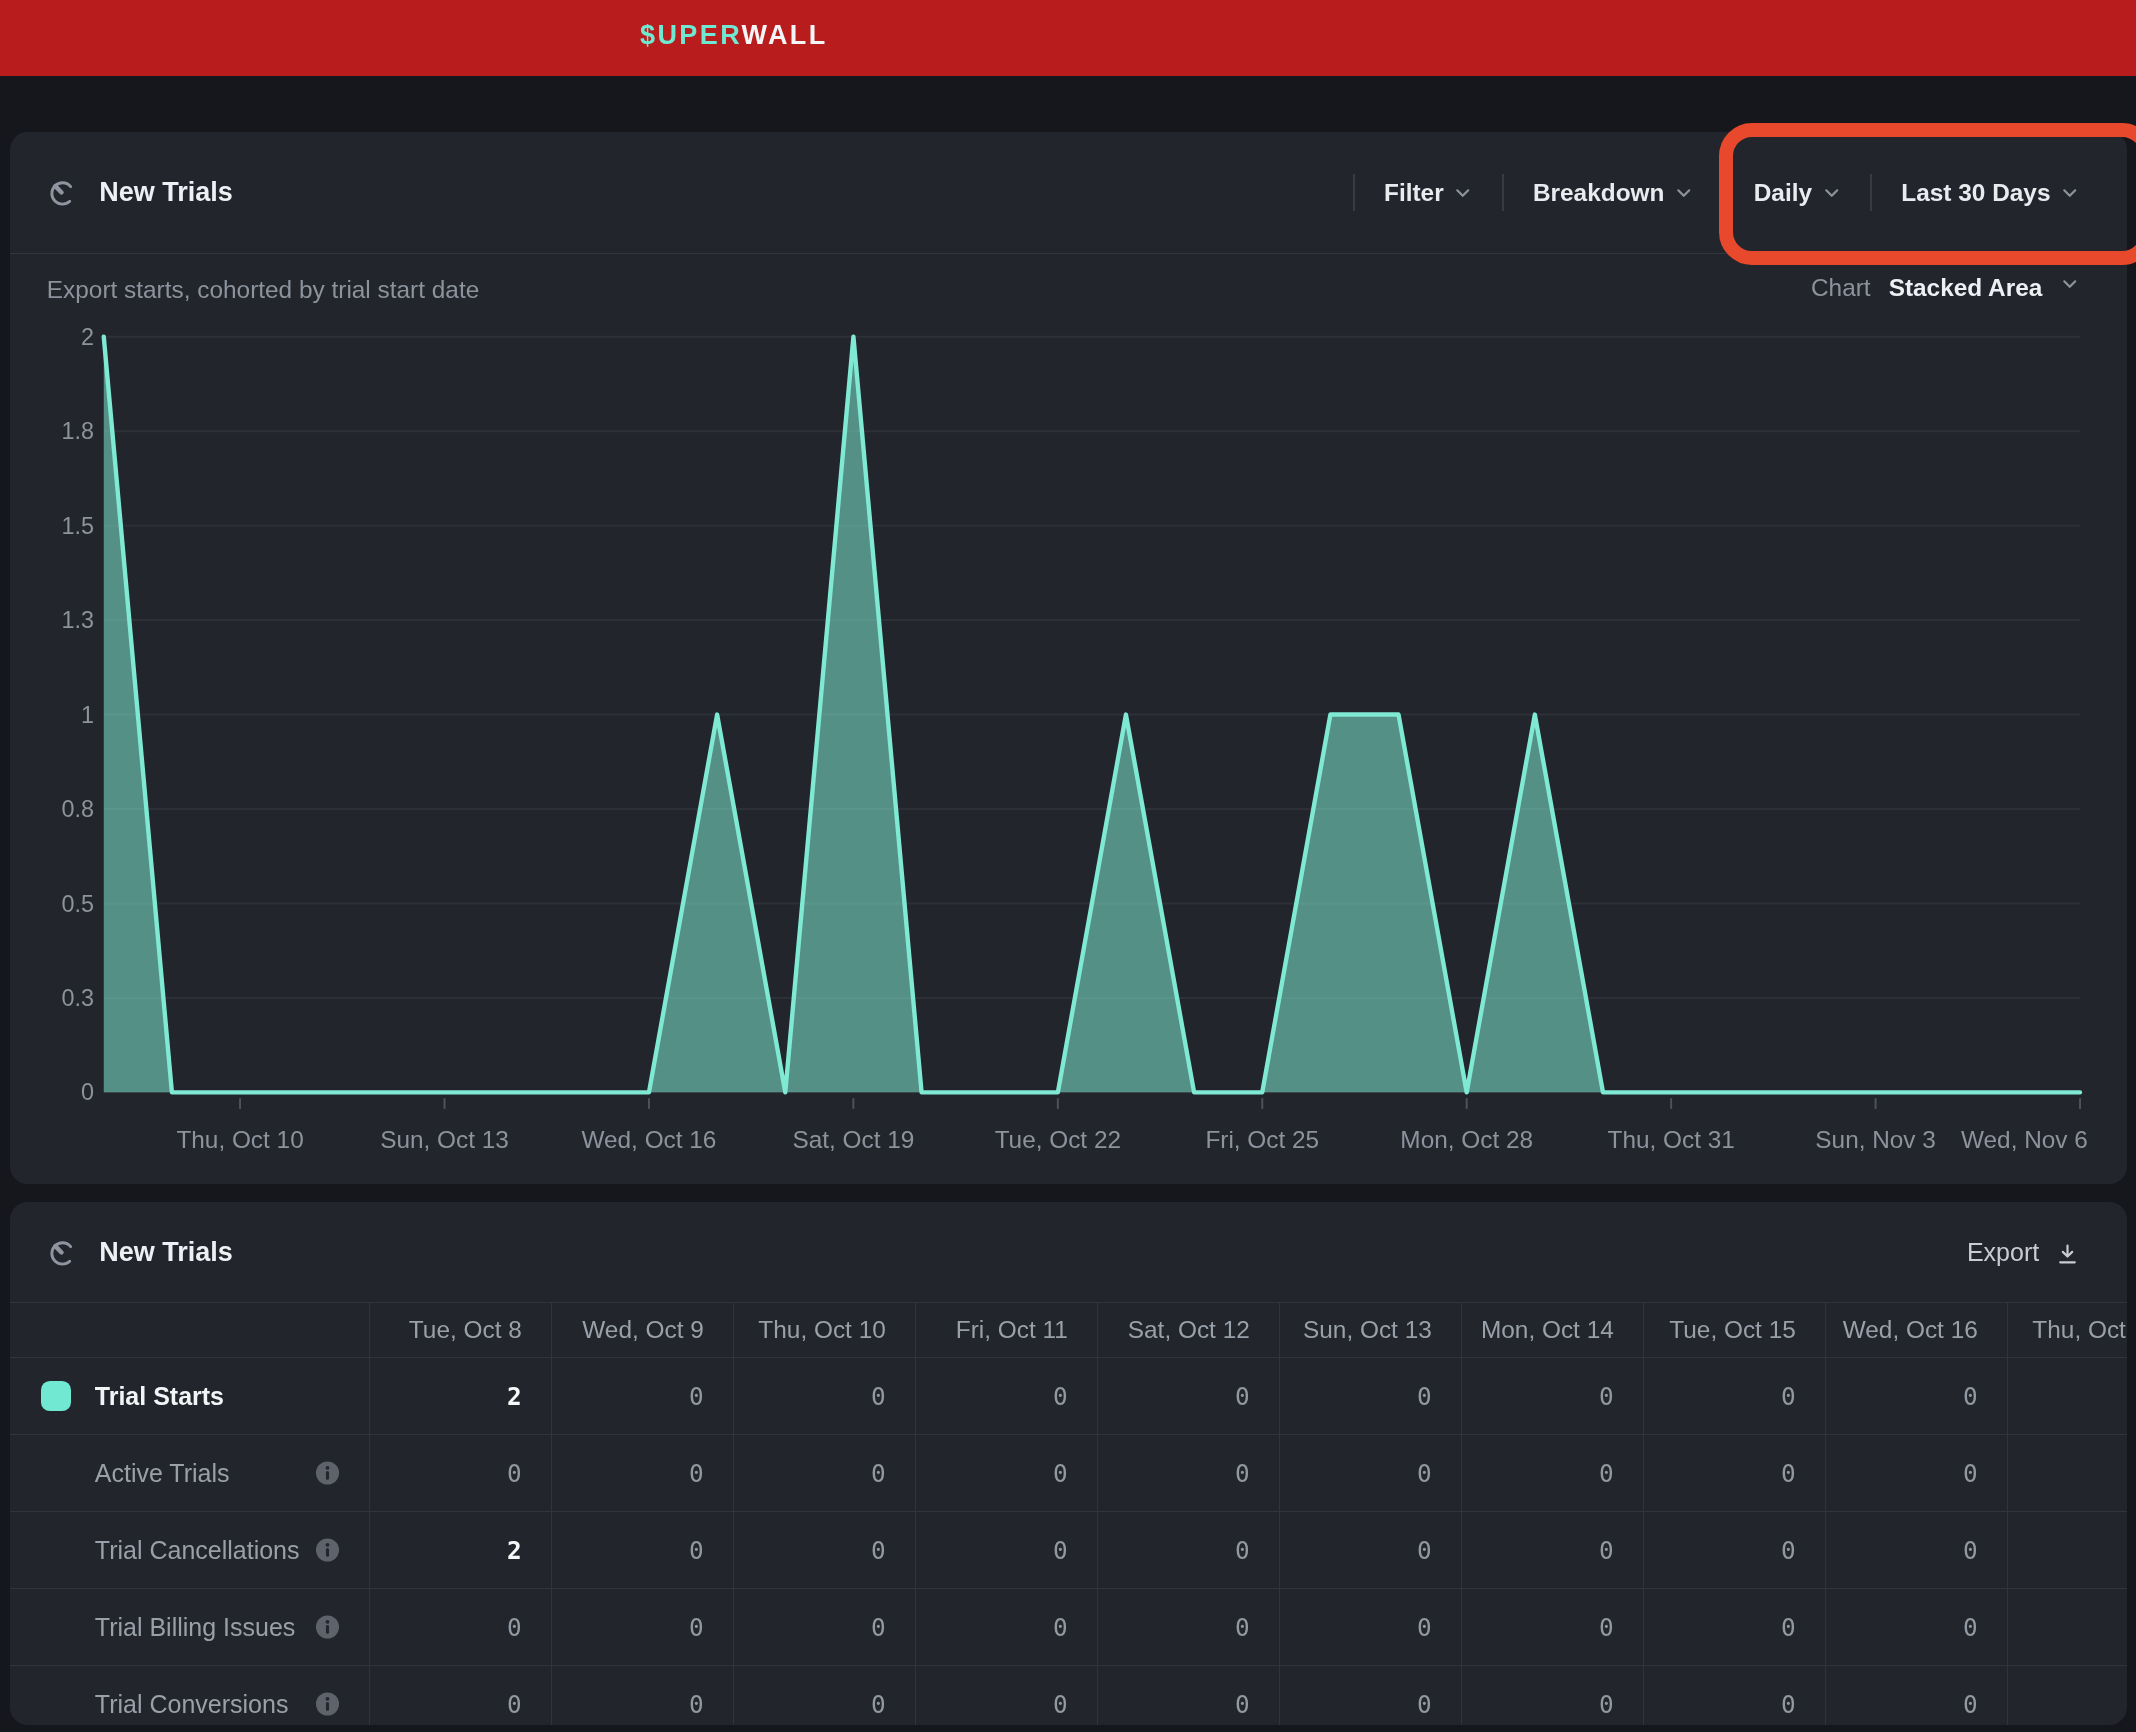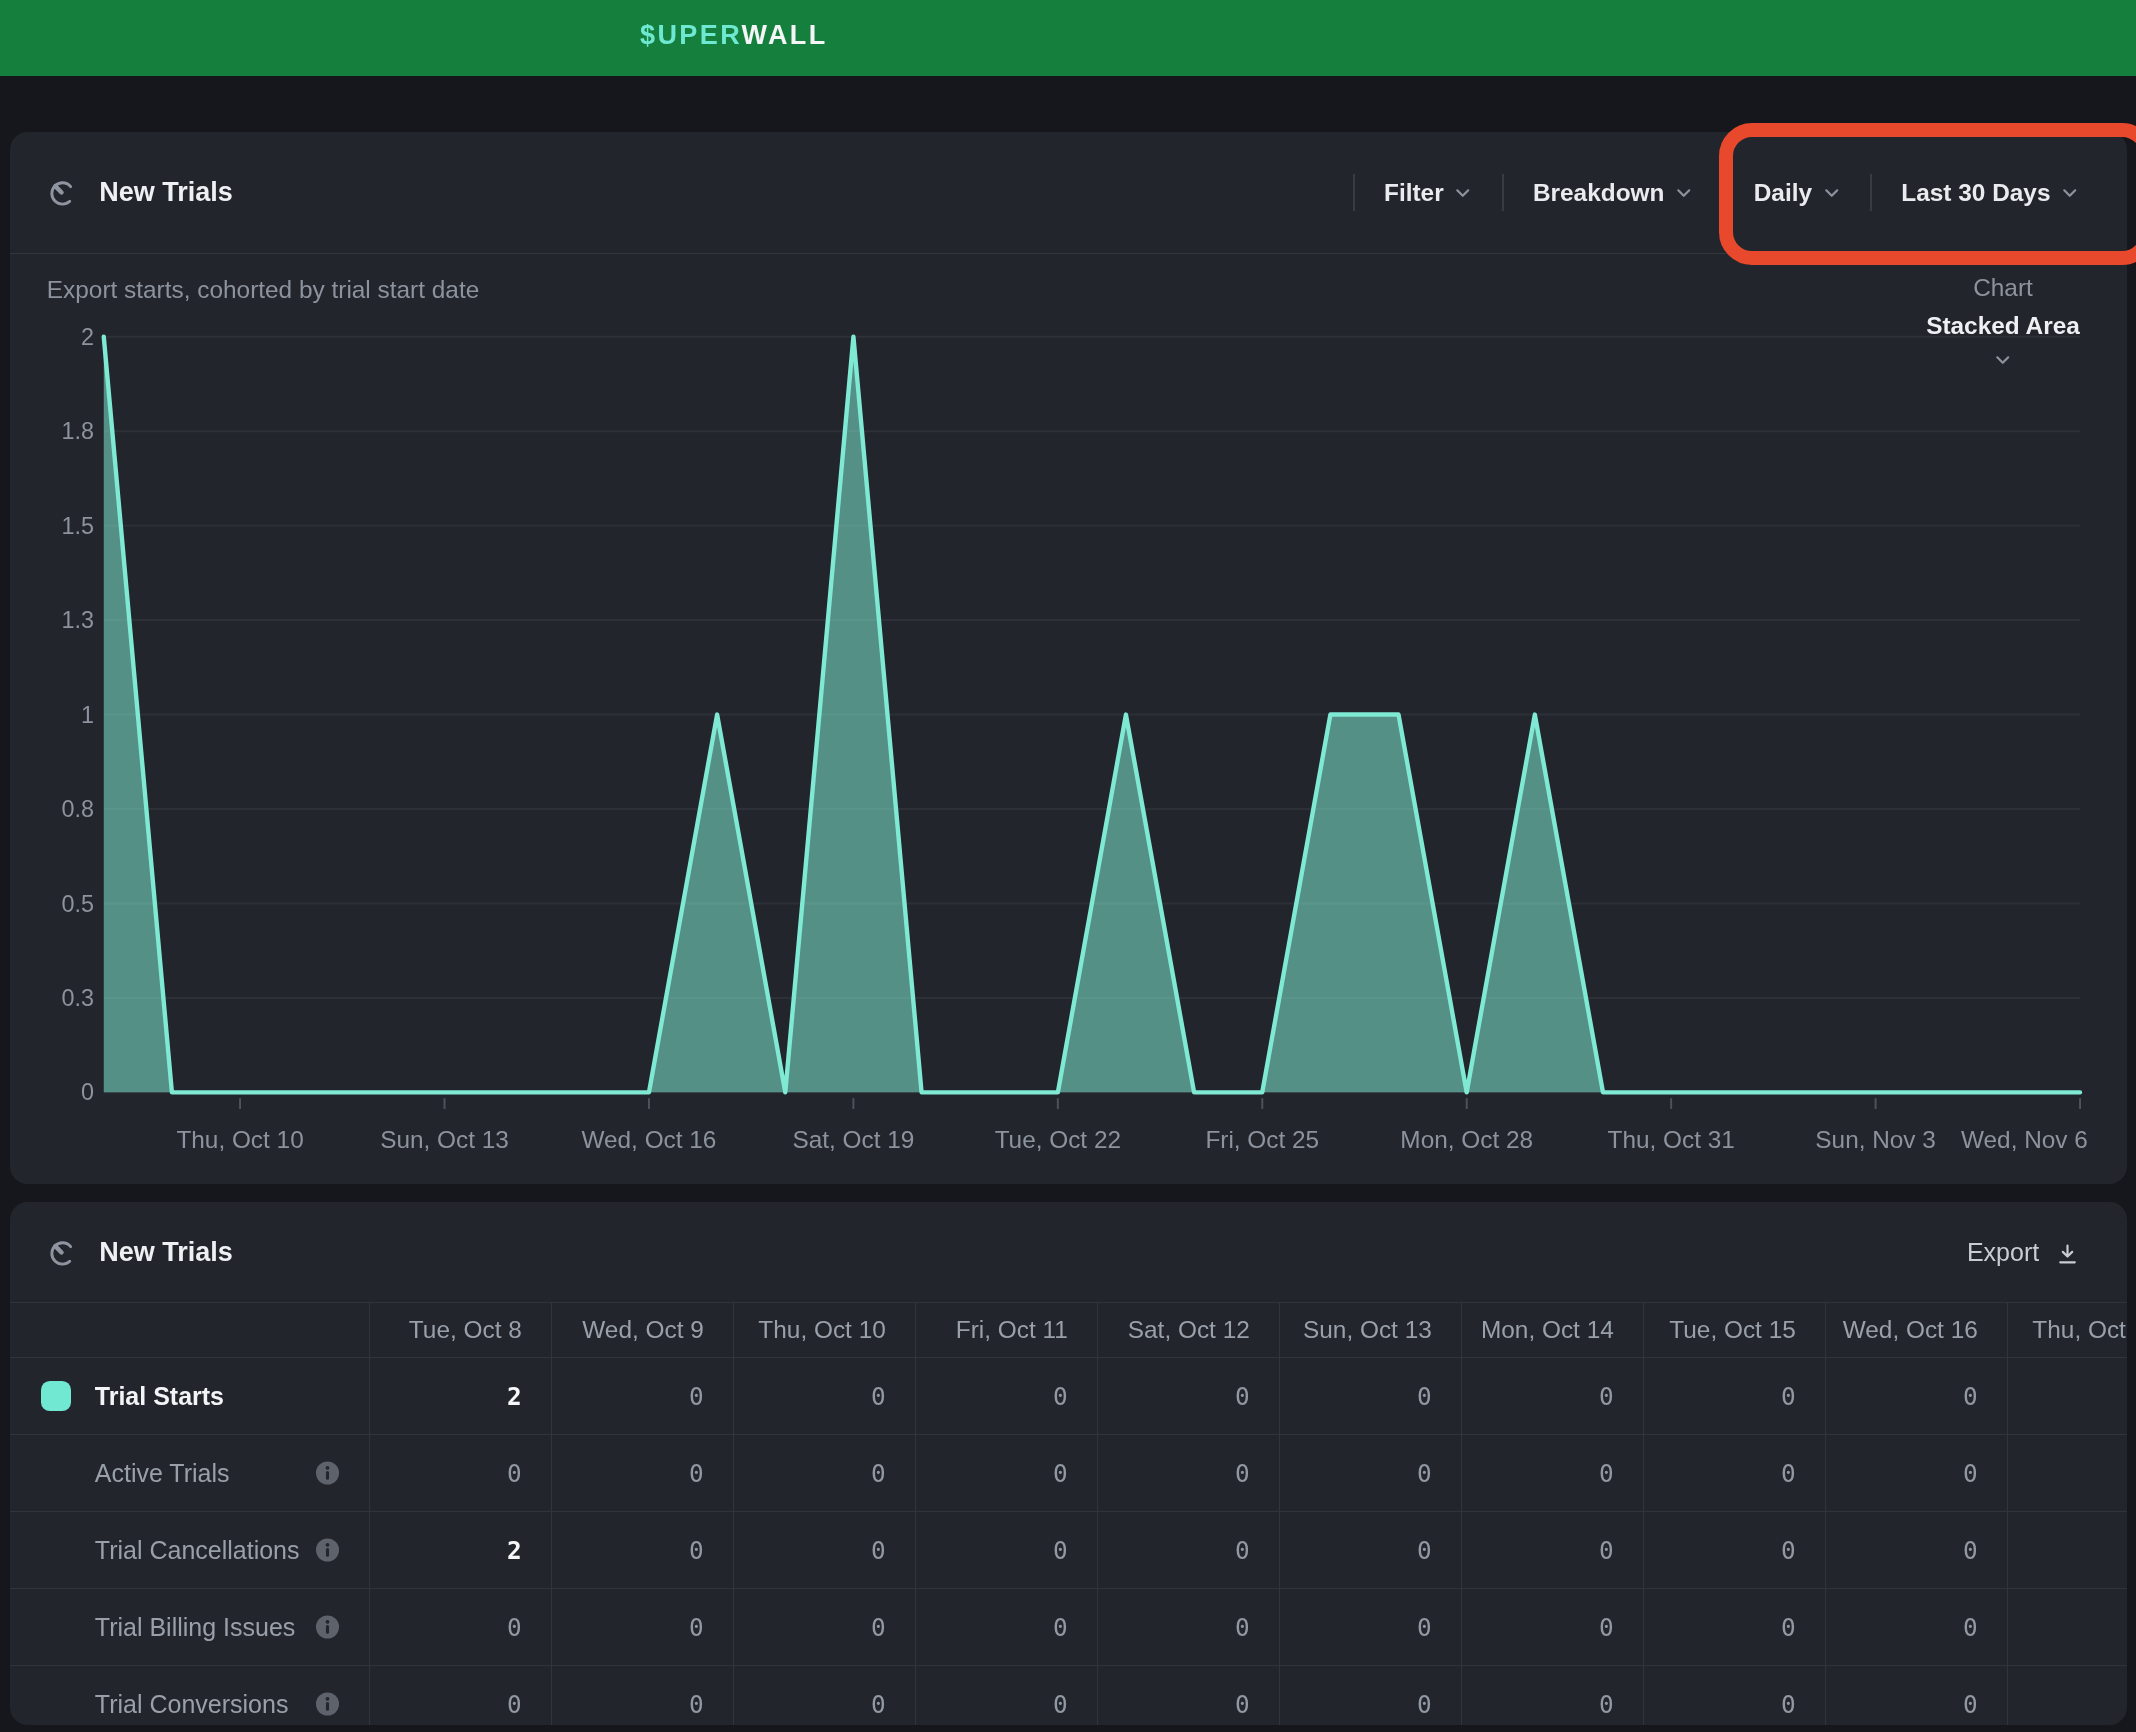--- a/index.html
+++ b/index.html
@@ -4,21 +4,21 @@
 <style>
   html,body{margin:0;padding:0;}
   body{
     width:2137px;height:1732px;position:relative;overflow:hidden;
     background:#15171c;
     font-family:"Liberation Sans", sans-serif;
     -webkit-font-smoothing:antialiased;
     color:#edeef2;
   }
   
-  .top-bar{position:absolute;left:0;top:0;width:100%;height:76px;background:#15803d;}
+  .top-bar{position:absolute;left:0;top:0;width:100%;height:76px;background:#b91c1c;}
   .brand{position:absolute;left:640px;top:19.5px;font-size:27px;font-weight:800;letter-spacing:2.4px;}
   .brand .p1{color:#6fe8d2;}
   .brand .p2{color:#f4f5f7;}
 
   
   .card{position:absolute;left:9.8px;width:2117px;background:#22252c;border-radius:17.6px;overflow:hidden;}
   #chart-card{top:132px;height:1052px;}
   #table-card{top:1202px;height:523px;}
 
   
@@ -26,21 +26,21 @@
     border-bottom:1px solid rgba(255,255,255,0.08);}
   .title-wrap{display:flex;align-items:center;gap:21.5px;padding-left:37px;}
   .card-title{font-size:27px;font-weight:700;color:#eef0f3;}
   .icon-timer{width:31px;height:31px;flex:0 0 auto;}
   .toolbar{margin-left:auto;display:flex;align-items:center;padding-right:47px;}
   .tb-sep{width:2px;height:37px;background:rgba(255,255,255,0.10);margin:0 29px;}
   .tb-item{display:flex;align-items:center;gap:9.8px;font-size:24.4px;font-weight:600;color:#e9ebef;cursor:pointer;}
   .chev{width:19.5px;height:19.5px;}
   
   .subtitle{position:absolute;left:37px;top:144px;font-size:24.4px;color:#8d939d;}
-  .chart-selector{position:absolute;right:47px;top:142px;display:flex;align-items:center;gap:10px;font-size:24.4px;flex-direction:column;}
+  .chart-selector{position:absolute;right:47px;top:142px;display:flex;align-items:flex-start;gap:18px;font-size:24.4px;}
   .chart-selector .lbl{color:#8d939d;}
   .chart-selector .val{color:#eef0f3;font-weight:700;}
   
   #plot{position:absolute;left:0;top:0;width:2117px;height:1052px;display:block;}
 
   
   #annotation-box{position:absolute;left:1719px;top:123px;width:408px;height:114px;
     border:14.6px solid #e8492c;border-radius:33px;z-index:50;pointer-events:none;}
 
   

